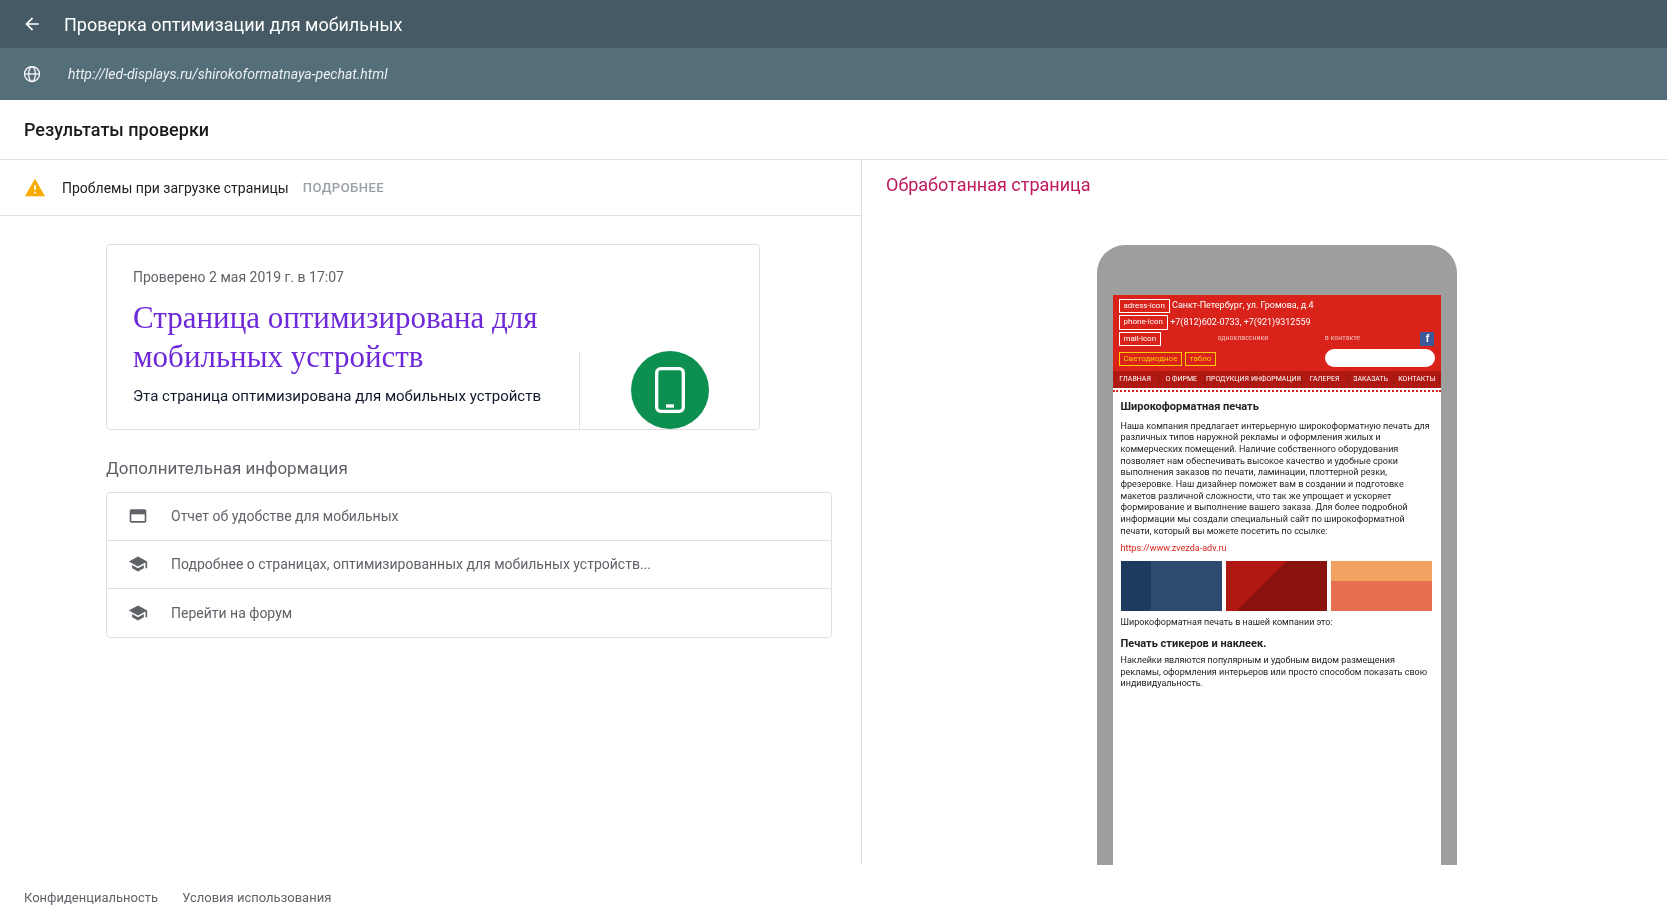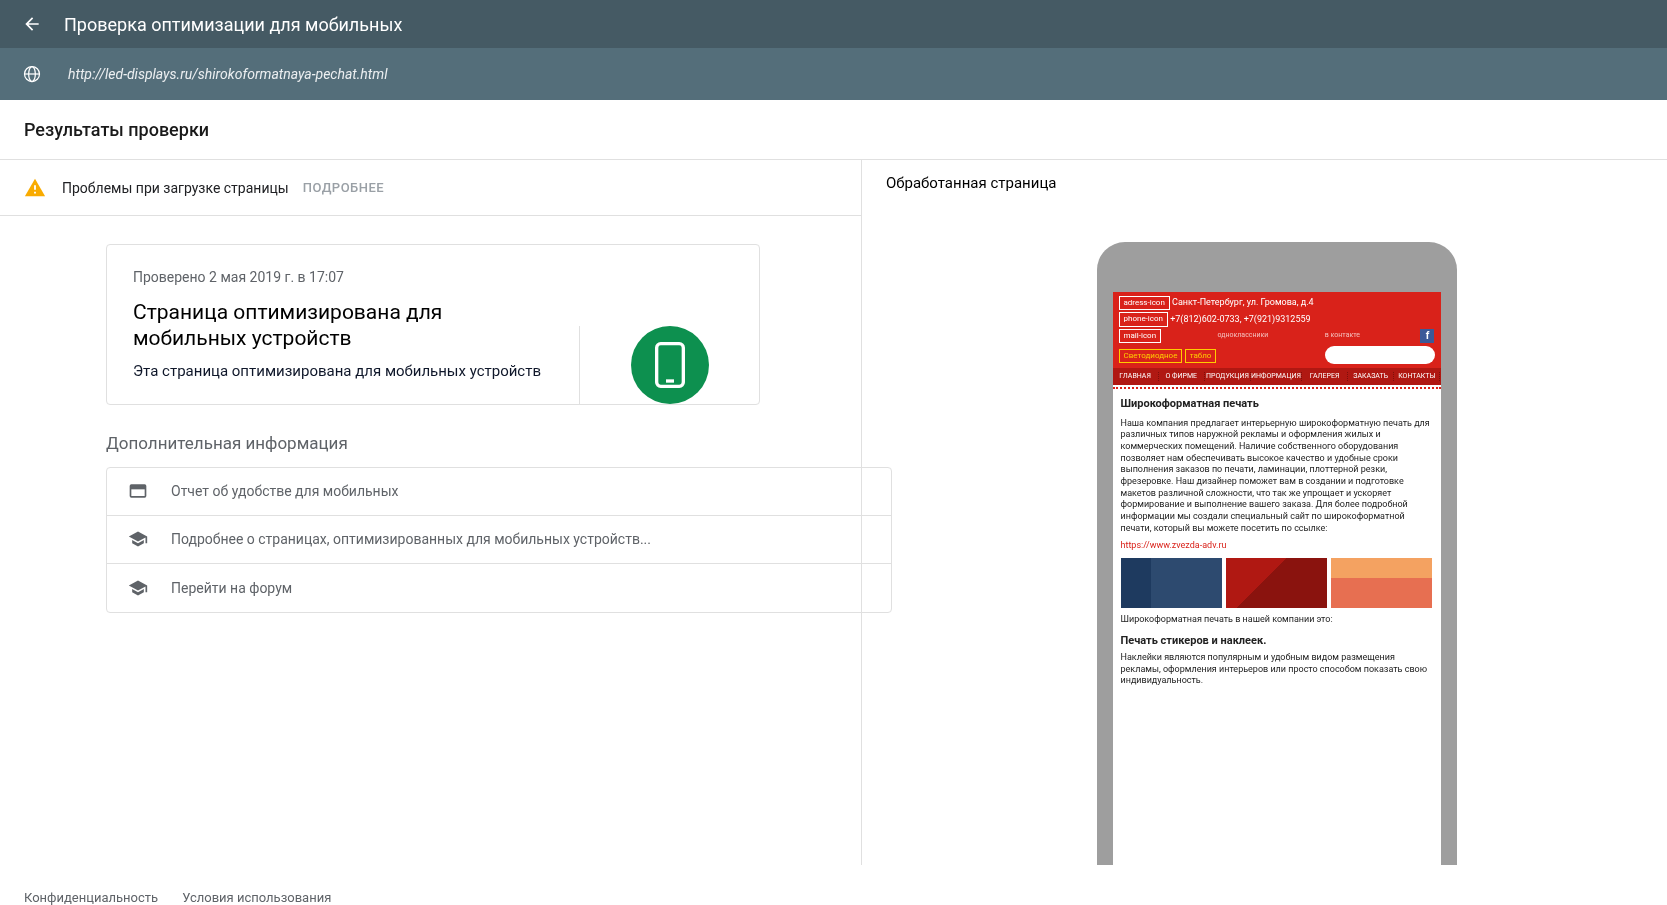--- a/index.html
+++ b/index.html
@@ -22,33 +22,33 @@
 
 .warning-row { height: 56px; display: flex; align-items: center; padding: 0 24px; border-bottom: 1px solid #e0e0e0; }
 .warn-icon { width: 22px; height: 22px; margin-right: 16px; }
 .warn-text { font-size: 14px; color: #202124; margin-right: 14px; }
 .warn-link { font-size: 13px; color: #9aa0a6; letter-spacing: 0.5px; font-weight: 500; cursor: pointer; text-transform: uppercase; }
 
 .card-wrap { padding: 28px 0 0 106px; }
 .card { width: 654px; border: 1px solid #e0e0e0; border-radius: 4px; display: flex; align-items: flex-end; }
 .card-text { flex: 1; padding: 24px 26px; }
 .card-date { color: #5f6368; font-size: 14px; margin-bottom: 14px; }
-.card-heading { color: #000000; font-size: 21px; font-weight: 400; line-height: 1.25; margin-bottom: 10px; }
+.card-heading { color: #6d28d9; font-size: 31px; font-weight: 400; line-height: 1.25; margin-bottom: 10px; font-family: Liberation Serif, serif; }
 .card-sub { color: #0f172a; font-size: 15px; }
 .card-icon-box { width: 180px; border-left: 1px solid #e0e0e0; display: flex; align-items: center; justify-content: center; }
 .circle { width: 78px; height: 78px; border-radius: 50%; background: #0d904f; display: flex; align-items: center; justify-content: center; }
 
 .info-title { margin: 28px 0 14px 0; font-size: 17px; color: #5f6368; font-weight: 400; }
-.info-list { border: 1px solid #e0e0e0; border-radius: 4px; width: 786px; }
+.info-list { border: 1px solid #e0e0e0; border-radius: 4px; width: 726px; }
 .info-item { height: 48px; display: flex; align-items: center; padding: 0 20px; border-bottom: 1px solid #e0e0e0; cursor: pointer; }
 .info-item:last-child { border-bottom: none; }
 .info-icon { width: 22px; height: 22px; margin-right: 22px; color: #5f6368; display: flex; align-items: center; justify-content: center; }
 .info-label { font-size: 14px; color: #5f6368; }
 
-.right-title { font-size: 15px; color: #000000; margin-bottom: 50px; }
+.right-title { font-size: 18px; color: #be185d; margin-bottom: 50px; }
 .phone { width: 360px; height: 640px; margin: 0 auto; background: #9e9e9e; border-radius: 28px 28px 0 0; padding: 50px 16px 0 16px; }
 .phone-screen { width: 100%; height: 100%; background: #fff; overflow: hidden; font-size: 9px; line-height: 1.3; }
 .ps-top { background: #d9221a; color: #fff; padding: 4px 6px; }
 .ps-box { border: 1px solid #fff; padding: 1px 4px; display: inline-block; font-size: 8px; }
 .ps-row { display: flex; align-items: center; margin-bottom: 2px; }
 .ps-row2 { display: flex; justify-content: space-between; align-items: center; }
 .ps-input { background: #fff; border-radius: 12px; width: 110px; height: 18px; margin-left: auto; }
 .ps-fb { background: #3b5998; width: 14px; height: 14px; color: #fff; display: flex; align-items: center; justify-content: center; font-size: 10px; font-weight: bold; margin-left: 4px; }
 .ps-nav { background: #b01812; display: flex; font-size: 7px; padding: 4px 0; }
 .ps-nav span { flex: 1; text-align: center; color: #fff; border-right: 1px dotted #7e0f0b; }

